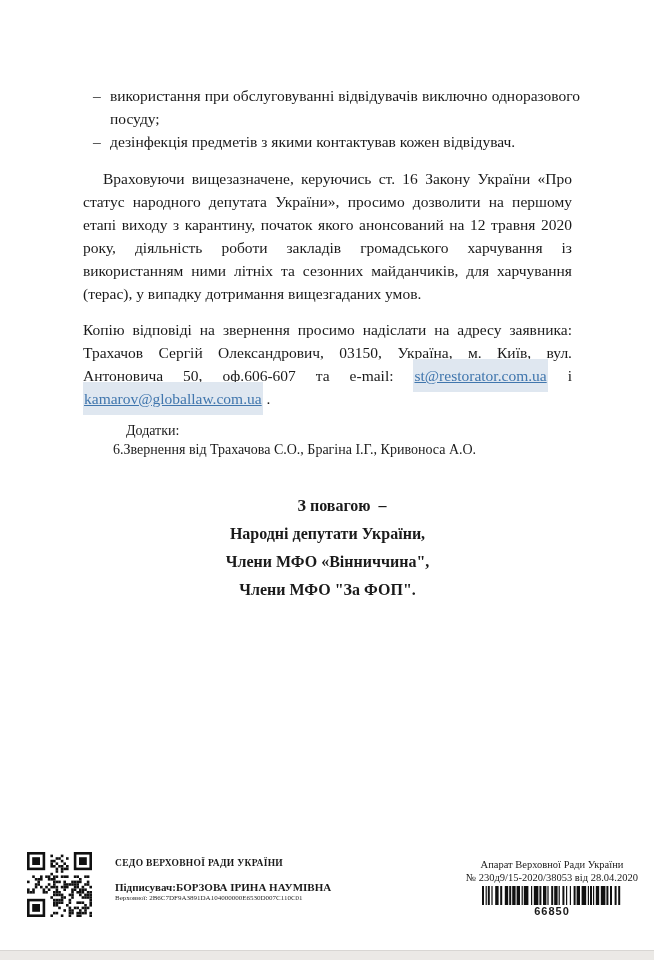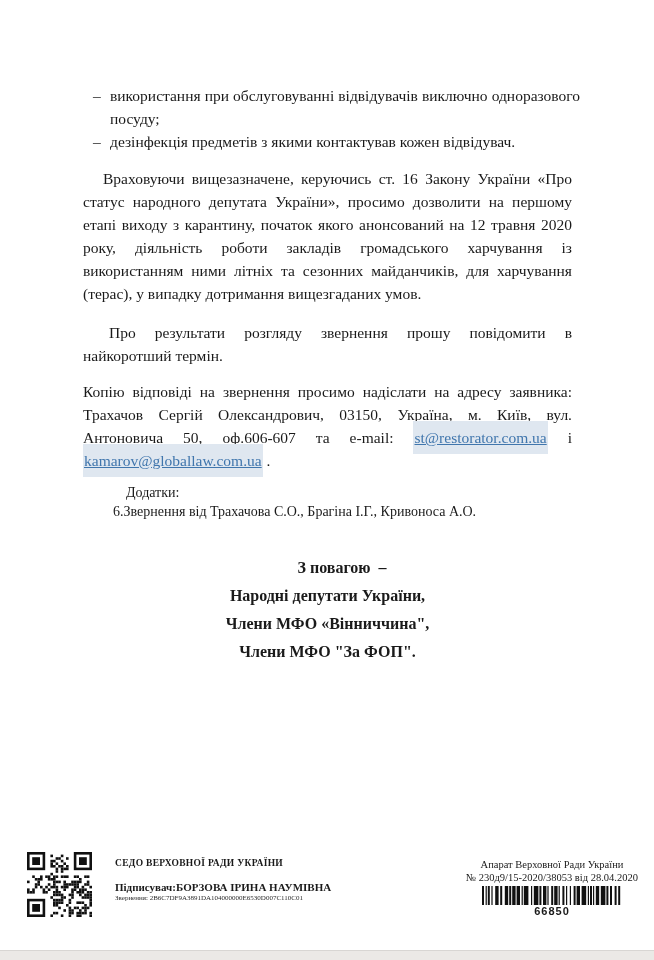--- a/index.html
+++ b/index.html
@@ -61,21 +61,20 @@
         <span>використання при обслуговуванні відвідувачів виключно одноразового посуду;</span>
       </li>
       <li>
         <span class="dash">–</span>
         <span>дезінфекція предметів з якими контактував кожен відвідувач.</span>
       </li>
     </ul>
 
     <p class="para p1">Враховуючи вищезазначене, керуючись ст. 16 Закону України «Про статус народного депутата України», просимо дозволити на першому етапі виходу з карантину, початок якого анонсований на 12 травня 2020 року, діяльність роботи закладів громадського харчування із використанням ними літніх та сезонних майданчиків, для харчування (терас), у випадку дотримання вищезгаданих умов.</p>
 
-    <p class="para p2">Про результати розгляду звернення прошу повідомити в найкоротший термін.</p>
 
     <p class="para p3"><span>Копію відповіді на звернення просимо надіслати на адресу заявника: Трахачов Сергій Олександрович, 03150, Україна, м. Київ, вул. Антоновича 50, оф.606-607 та e-mail: </span><a class="email" href="#" style="color: rgb(64, 118, 173); background-color: rgb(223, 231, 240); text-decoration-color: rgb(64, 118, 173);">st@restorator.com.ua</a><span> і </span><a class="email" href="#" style="color: rgb(64, 118, 173); background-color: rgb(223, 231, 240); text-decoration-color: rgb(64, 118, 173);">kamarov@globallaw.com.ua</a><span> .</span></p>
 
     <div class="attachments">
       <div class="att-title">Додатки:</div>
       <div class="att-item">6.Звернення від Трахачова С.О., Брагіна І.Г., Кривоноса А.О.</div>
     </div>
 
     <div class="signature">
       <div class="sig-first">З повагою&nbsp; –</div>
@@ -264,21 +263,21 @@
         <rect x="46.800000000000004" y="0" width="18.2" height="18.2" fill="#111111"></rect>
         <rect x="49.4" y="2.6" width="13" height="13" fill="#ffffff"></rect>
         <rect x="52" y="5.2" width="7.800000000000001" height="7.800000000000001" fill="#111111"></rect>
         <rect x="0" y="46.800000000000004" width="18.2" height="18.2" fill="#111111"></rect>
         <rect x="2.6" y="49.4" width="13" height="13" fill="#ffffff"></rect>
         <rect x="5.2" y="52" width="7.800000000000001" height="7.800000000000001" fill="#111111"></rect>
       </svg>
     <div class="eseal-text">
       <div class="eseal-org">СЕДО ВЕРХОВНОЇ РАДИ УКРАЇНИ</div>
       <div class="eseal-signer">Підписувач:БОРЗОВА ІРИНА НАУМІВНА</div>
-      <div class="eseal-cert">Звернення: 2B6C7DF9A3891DA104000000E6530D007C110C01</div>
+      <div class="eseal-cert">Верховної: 2B6C7DF9A3891DA104000000E6530D007C110C01</div>
     </div>
   </div>
 
   <div class="registration">
     <div class="reg-office">Апарат Верховної Ради України</div>
     <div class="reg-number">№ 230д9/15-2020/38053 від 28.04.2020</div>
     <svg class="barcode" id="barcode-svg" viewBox="0 0 140 19" preserveAspectRatio="none">
         <rect x="0" y="0" width="2" height="19" fill="#111111"></rect>
         <rect x="3.6" y="0" width="1.2" height="19" fill="#111111"></rect>
         <rect x="5.800000000000001" y="0" width="2" height="19" fill="#111111"></rect>

